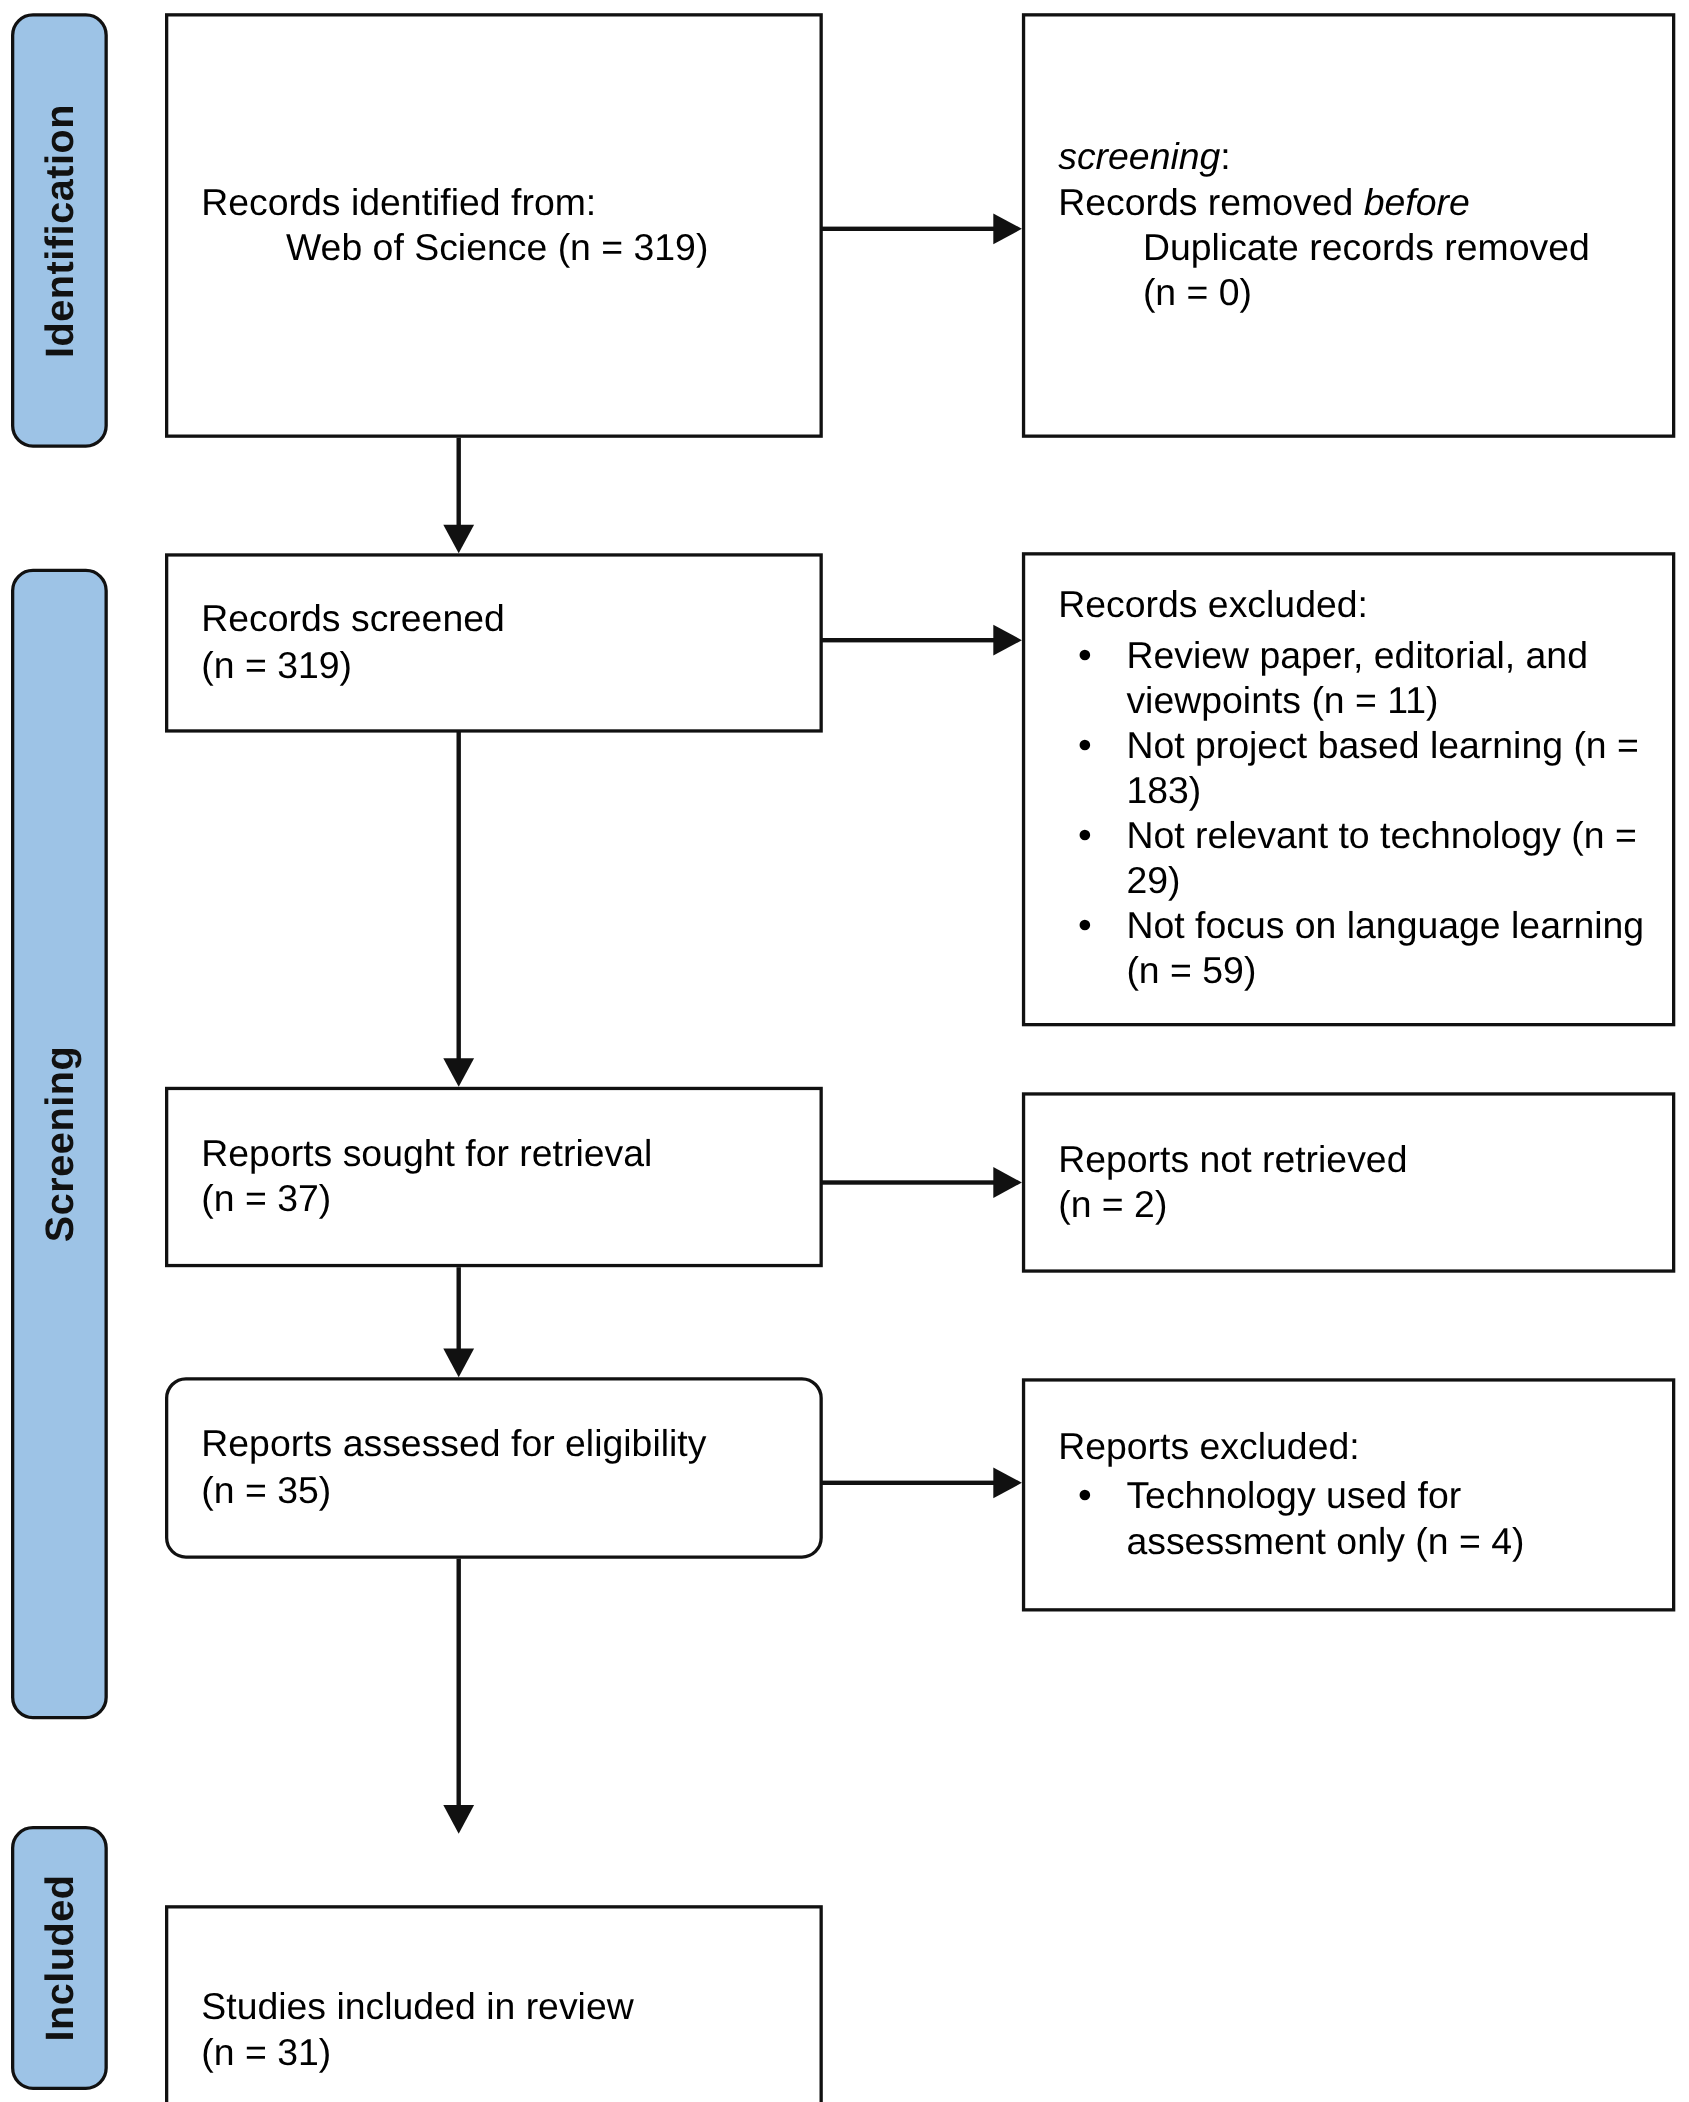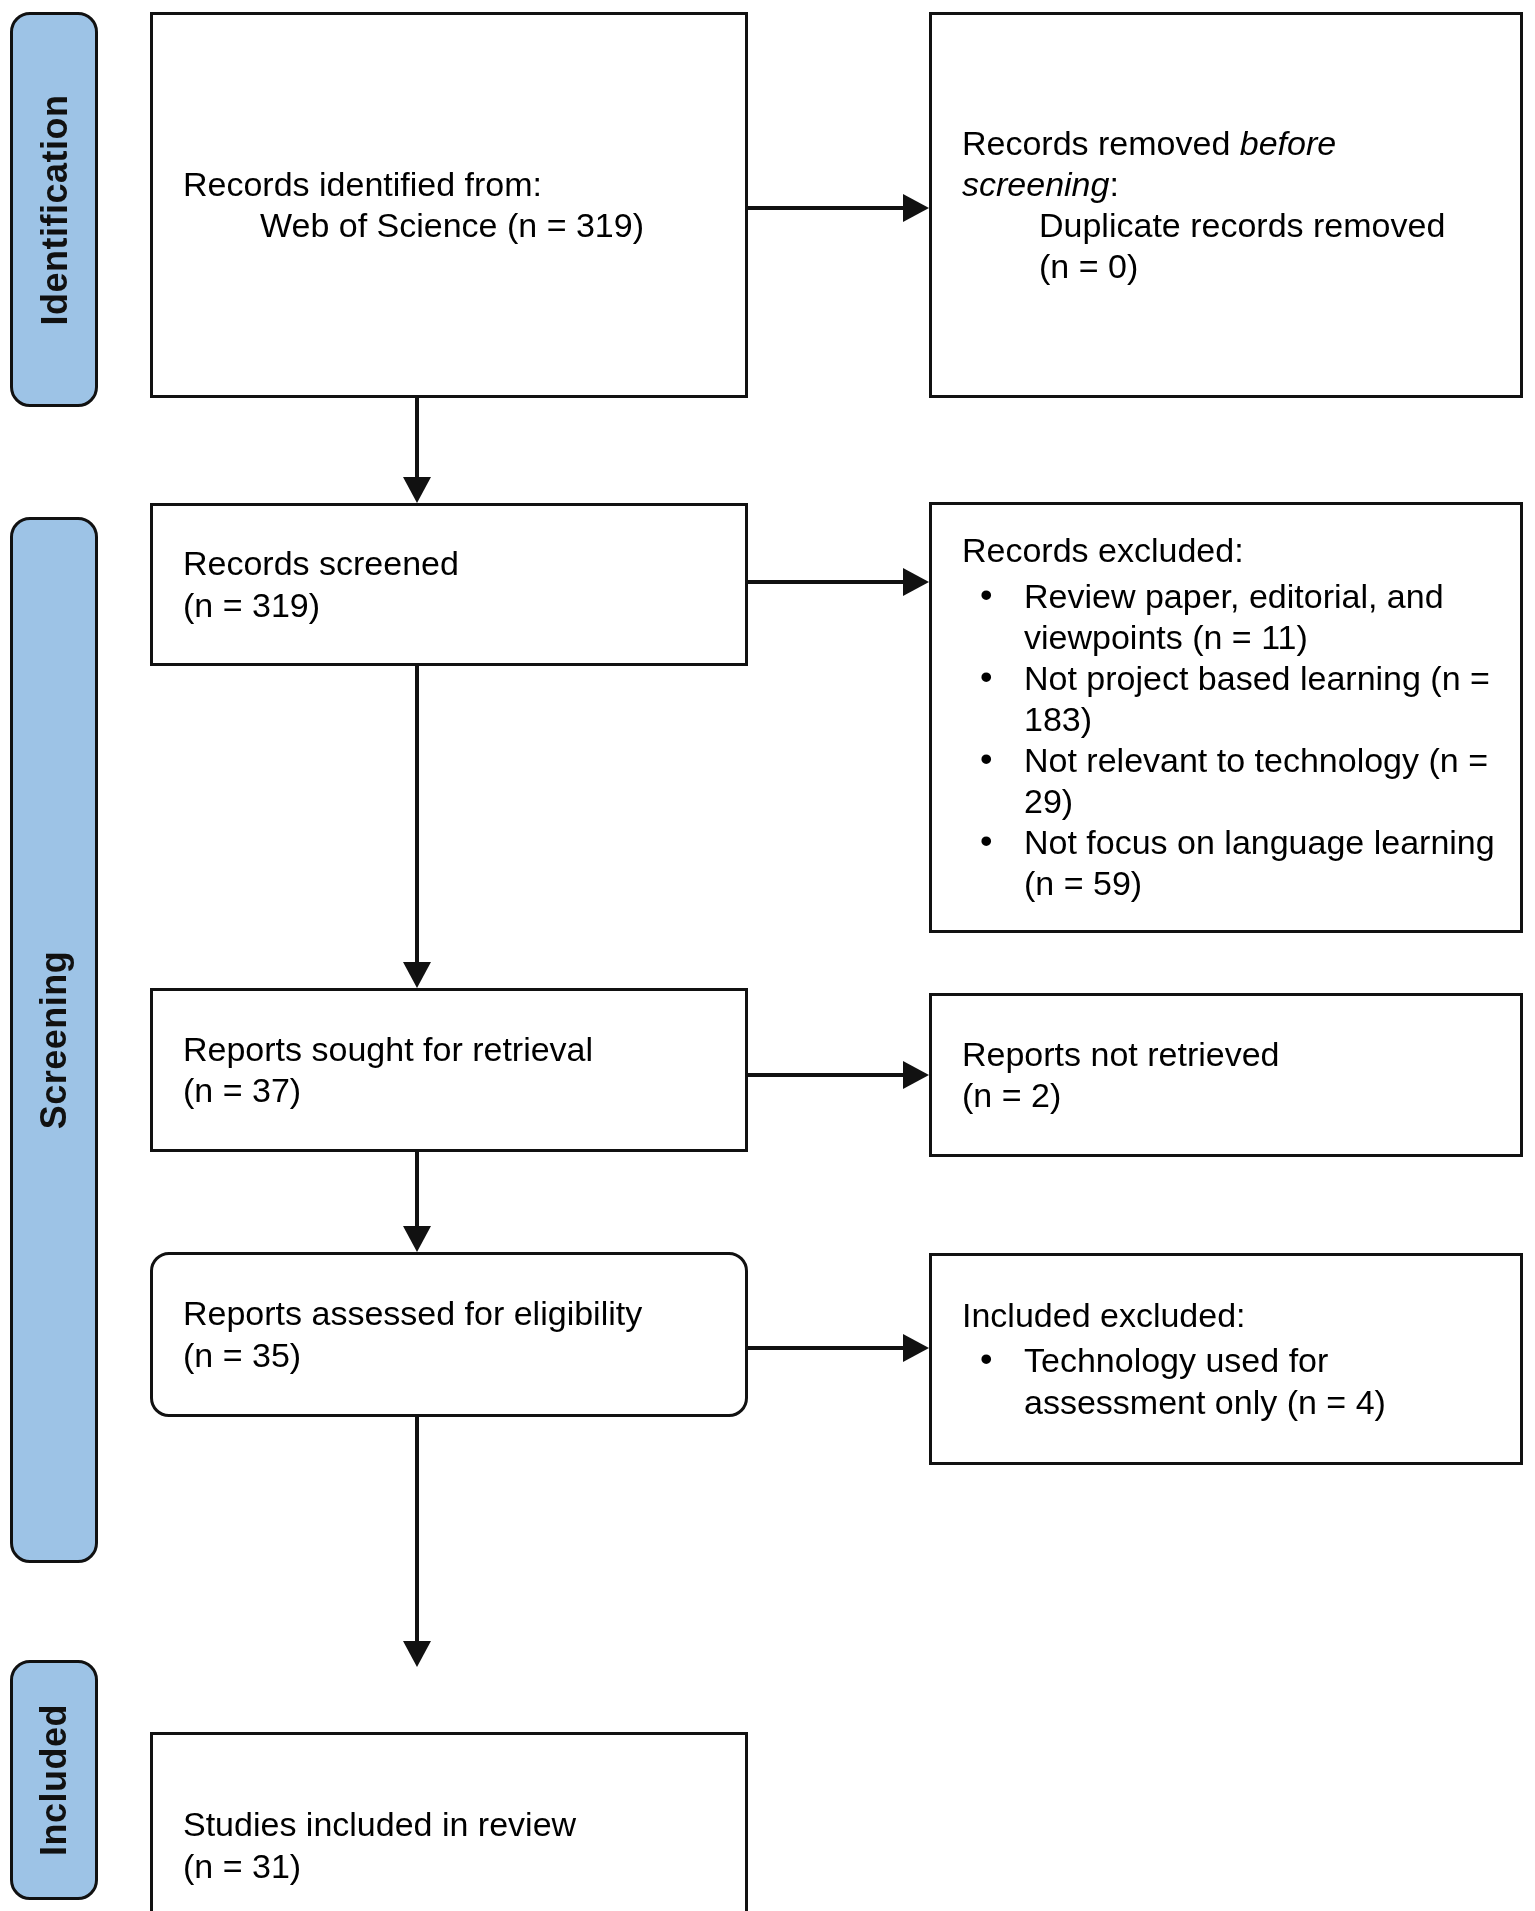--- a/index.html
+++ b/index.html
@@ -84,22 +84,22 @@
   <div class="stage-bar" style="top: 1660px; height: 240px; background: rgb(157, 195, 230);">
     <span class="stage-label">Included</span>
   </div>
 
   <div class="box" style="left:150px;top:12px;width:598px;height:386px;">
     <div class="line">Records identified from:</div>
     <div class="line indent">Web of Science (n = 319)</div>
   </div>
 
   <div class="box" style="left:929px;top:12px;width:594px;height:386px;">
+    <div class="line"><span class="it">screening</span><span>:</span></div>
     <div class="line"><span>Records removed </span><span class="it">before</span></div>
-    <div class="line"><span class="it">screening</span><span>:</span></div>
     <div class="line indent">Duplicate records removed</div>
     <div class="line indent">(n = 0)</div>
   </div>
 
   <div class="box" style="left:150px;top:503px;width:598px;height:163px;justify-content:center;">
     <div class="line">Records screened</div>
     <div class="line">(n = 319)</div>
   </div>
 
   <div class="box" style="left:929px;top:502px;width:594px;height:431px;">
@@ -121,21 +121,21 @@
     <div class="line">Reports not retrieved</div>
     <div class="line">(n = 2)</div>
   </div>
 
   <div class="box" style="left:150px;top:1252px;width:598px;height:165px;border-radius:19px;">
     <div class="line">Reports assessed for eligibility</div>
     <div class="line">(n = 35)</div>
   </div>
 
   <div class="box" style="left:929px;top:1253px;width:594px;height:212px;">
-    <div class="line">Included excluded:</div>
+    <div class="line">Reports excluded:</div>
     <ul class="bullets">
       <li class="wrap">Technology used for assessment only (n = 4)</li>
     </ul>
   </div>
 
   <div class="box" style="left:150px;top:1732px;width:598px;height:227px;">
     <div class="line">Studies included in review</div>
     <div class="line">(n = 31)</div>
   </div>
 

